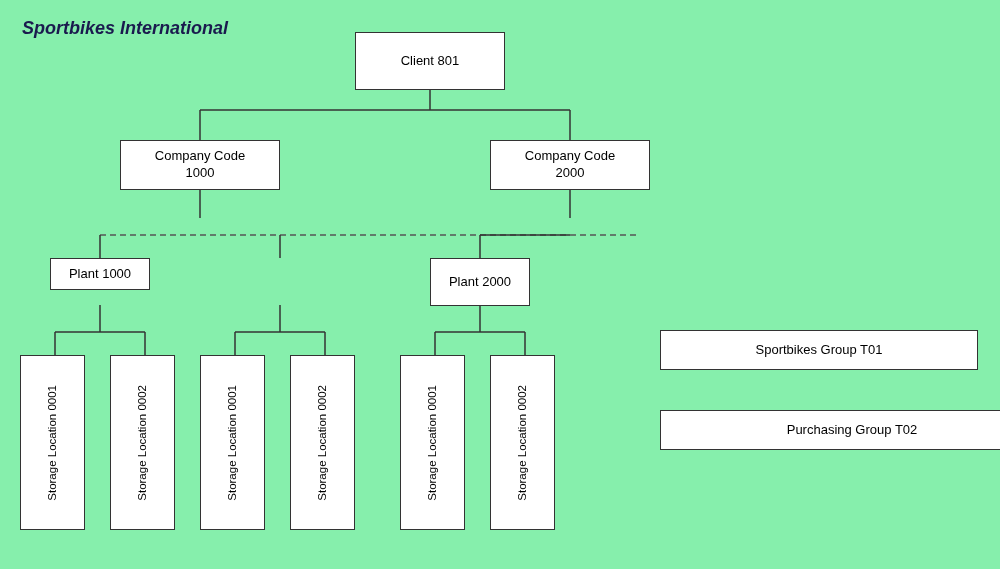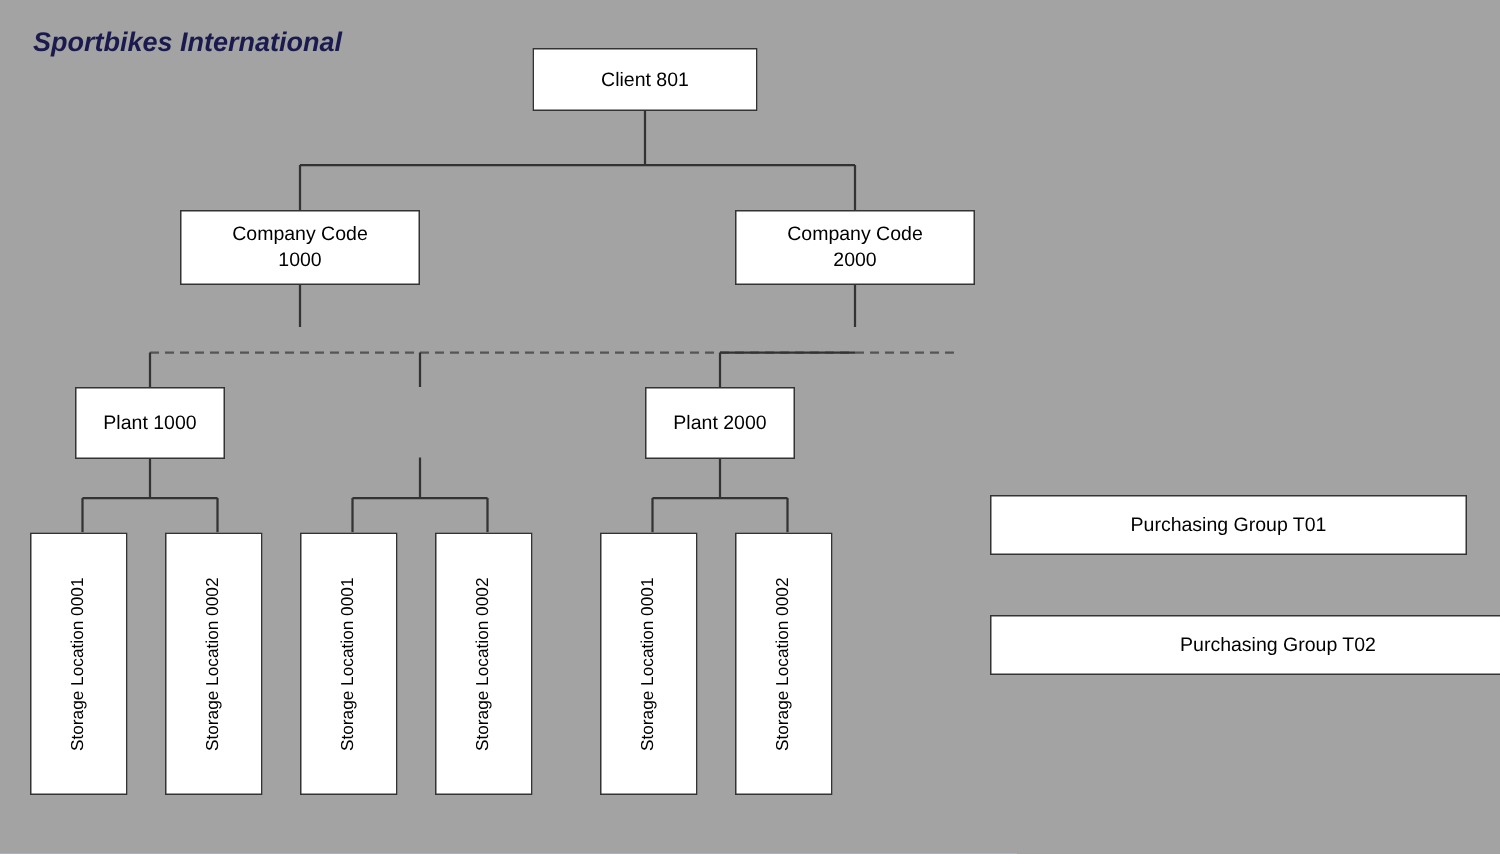--- a/index.html
+++ b/index.html
@@ -8,21 +8,21 @@
       height: 569px;
       background: #b8d0e8;
       font-family: Arial, sans-serif;
       font-size: 13px;
       overflow: hidden;
     }
     .diagram {
       position: relative;
       width: 1000px;
       height: 569px;
-      background: #a3a3a3;
+      background: #86efac;
     }
     .title {
       position: absolute;
       top: 18px;
       left: 22px;
       font-size: 18px;
       font-weight: bold;
       font-style: italic;
       color: #1a1a4e;
     }
@@ -88,39 +88,39 @@
     <line x1="325" y1="332" x2="325" y2="355" stroke="#333" stroke-width="1.5"></line>
 
     <line x1="480" y1="305" x2="480" y2="332" stroke="#333" stroke-width="1.5"></line>
     <line x1="435" y1="332" x2="525" y2="332" stroke="#333" stroke-width="1.5"></line>
     <line x1="435" y1="332" x2="435" y2="355" stroke="#333" stroke-width="1.5"></line>
     <line x1="525" y1="332" x2="525" y2="355" stroke="#333" stroke-width="1.5"></line>
   </svg>
 
   <div class="title">Sportbikes International</div>
 
-  <div class="node" style="left:355px; top:32px; width:150px; height:42px;">Client 801</div>
+  <div class="node" style="left:355px; top:32px; width:150px; height:58px;">Client 801</div>
 
   <div class="node" style="left:120px; top:140px; width:160px; height:50px;">
     <span style="white-space:pre-line; text-align:center;">Company Code
 1000</span>
   </div>
 
   <div class="node" style="left:490px; top:140px; width:160px; height:50px;">
     <span style="white-space:pre-line; text-align:center;">Company Code
 2000</span>
   </div>
 
-  <div class="node" style="left:50px; top:258px; width:100px; height:48px;">Plant 1000</div>
+  <div class="node" style="left:50px; top:258px; width:100px; height:32px;">Plant 1000</div>
 
 
   <div class="node" style="left:430px; top:258px; width:100px; height:48px;">Plant 2000</div>
 
 
-  <div class="node" style="left:660px; top:330px; width:318px; height:40px;">Purchasing Group T01</div>
+  <div class="node" style="left:660px; top:330px; width:318px; height:40px;">Sportbikes Group T01</div>
 
   <div class="node" style="left:660px; top:410px; width:384px; height:40px;">Purchasing Group T02</div>
 
   <div class="node" style="left:20px; top:355px; width:65px; height:175px;">
     <span class="storage-text">Storage
 Location 0001</span>
   </div>
 
   <div class="node" style="left:110px; top:355px; width:65px; height:175px;">
     <span class="storage-text">Storage

